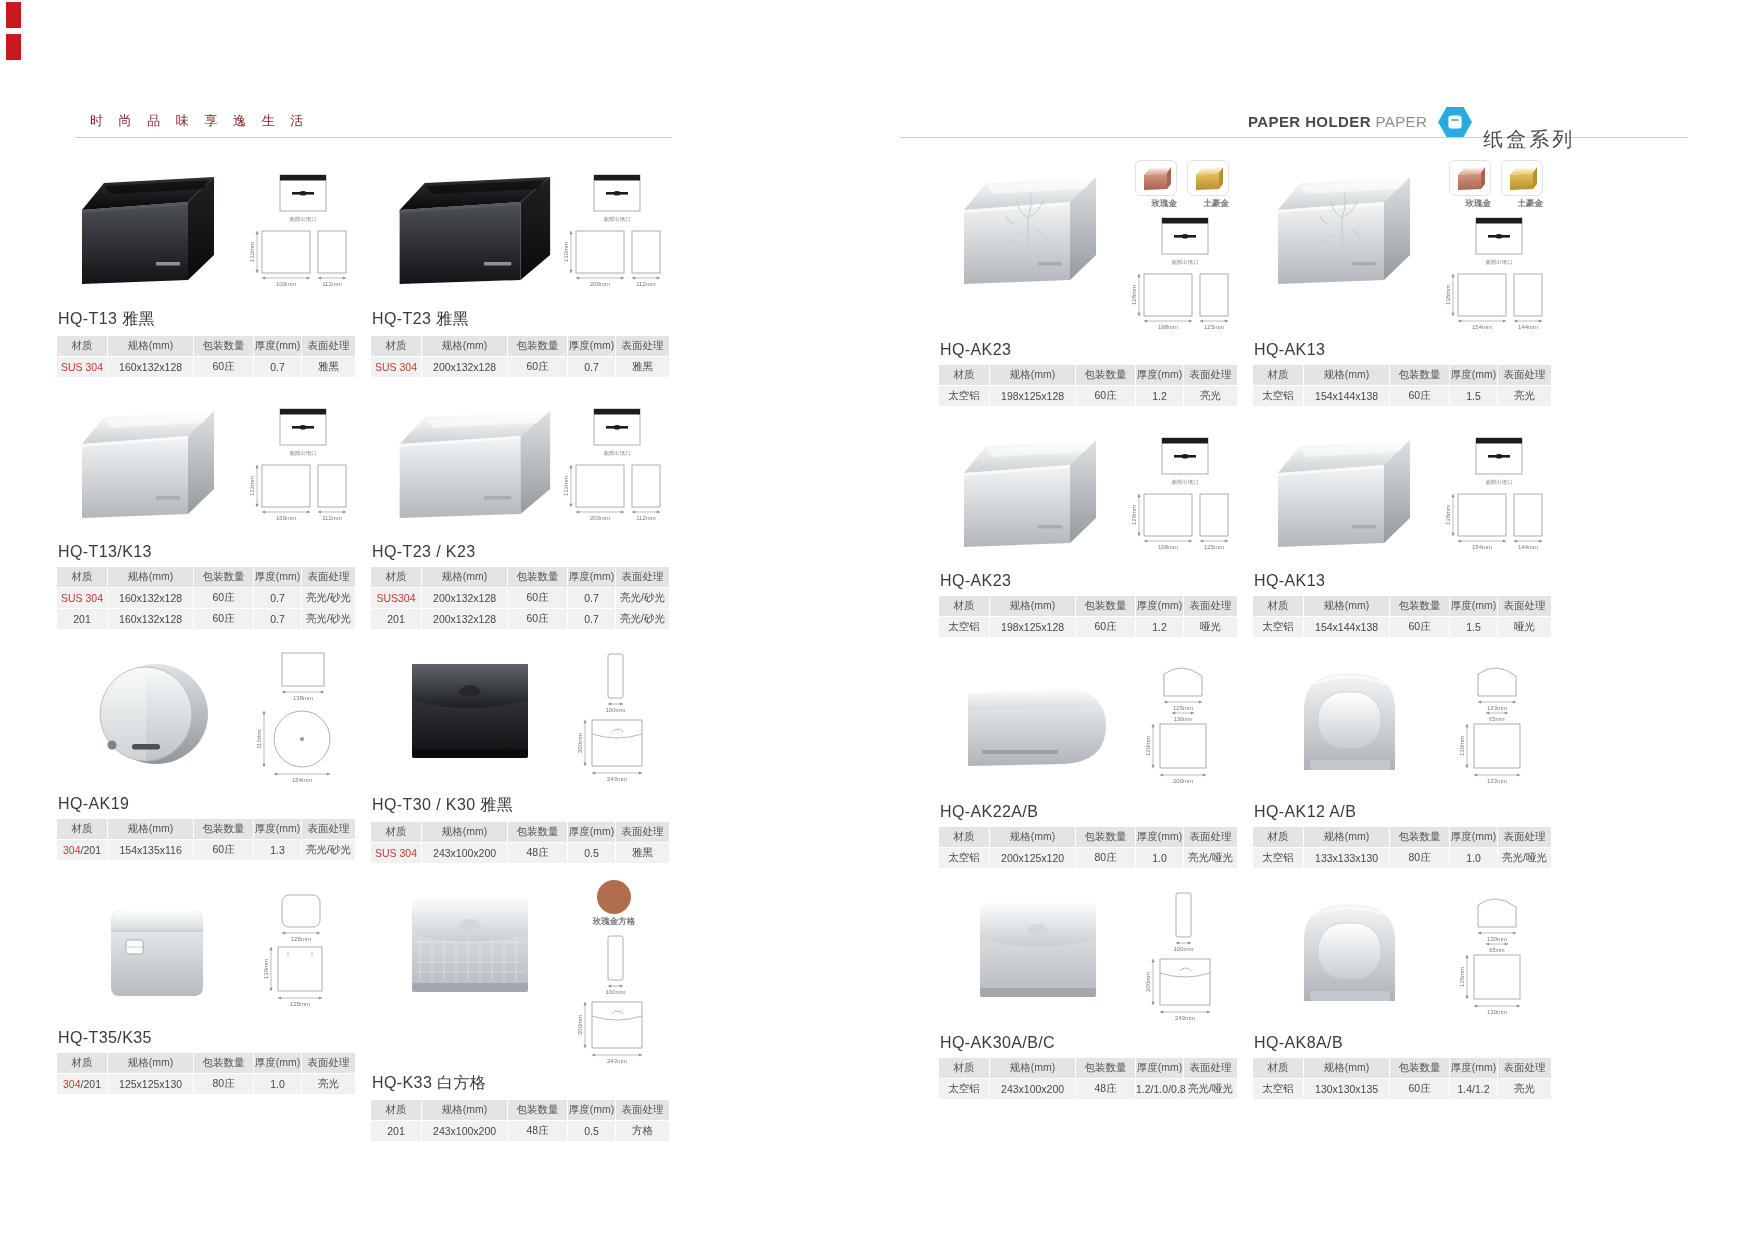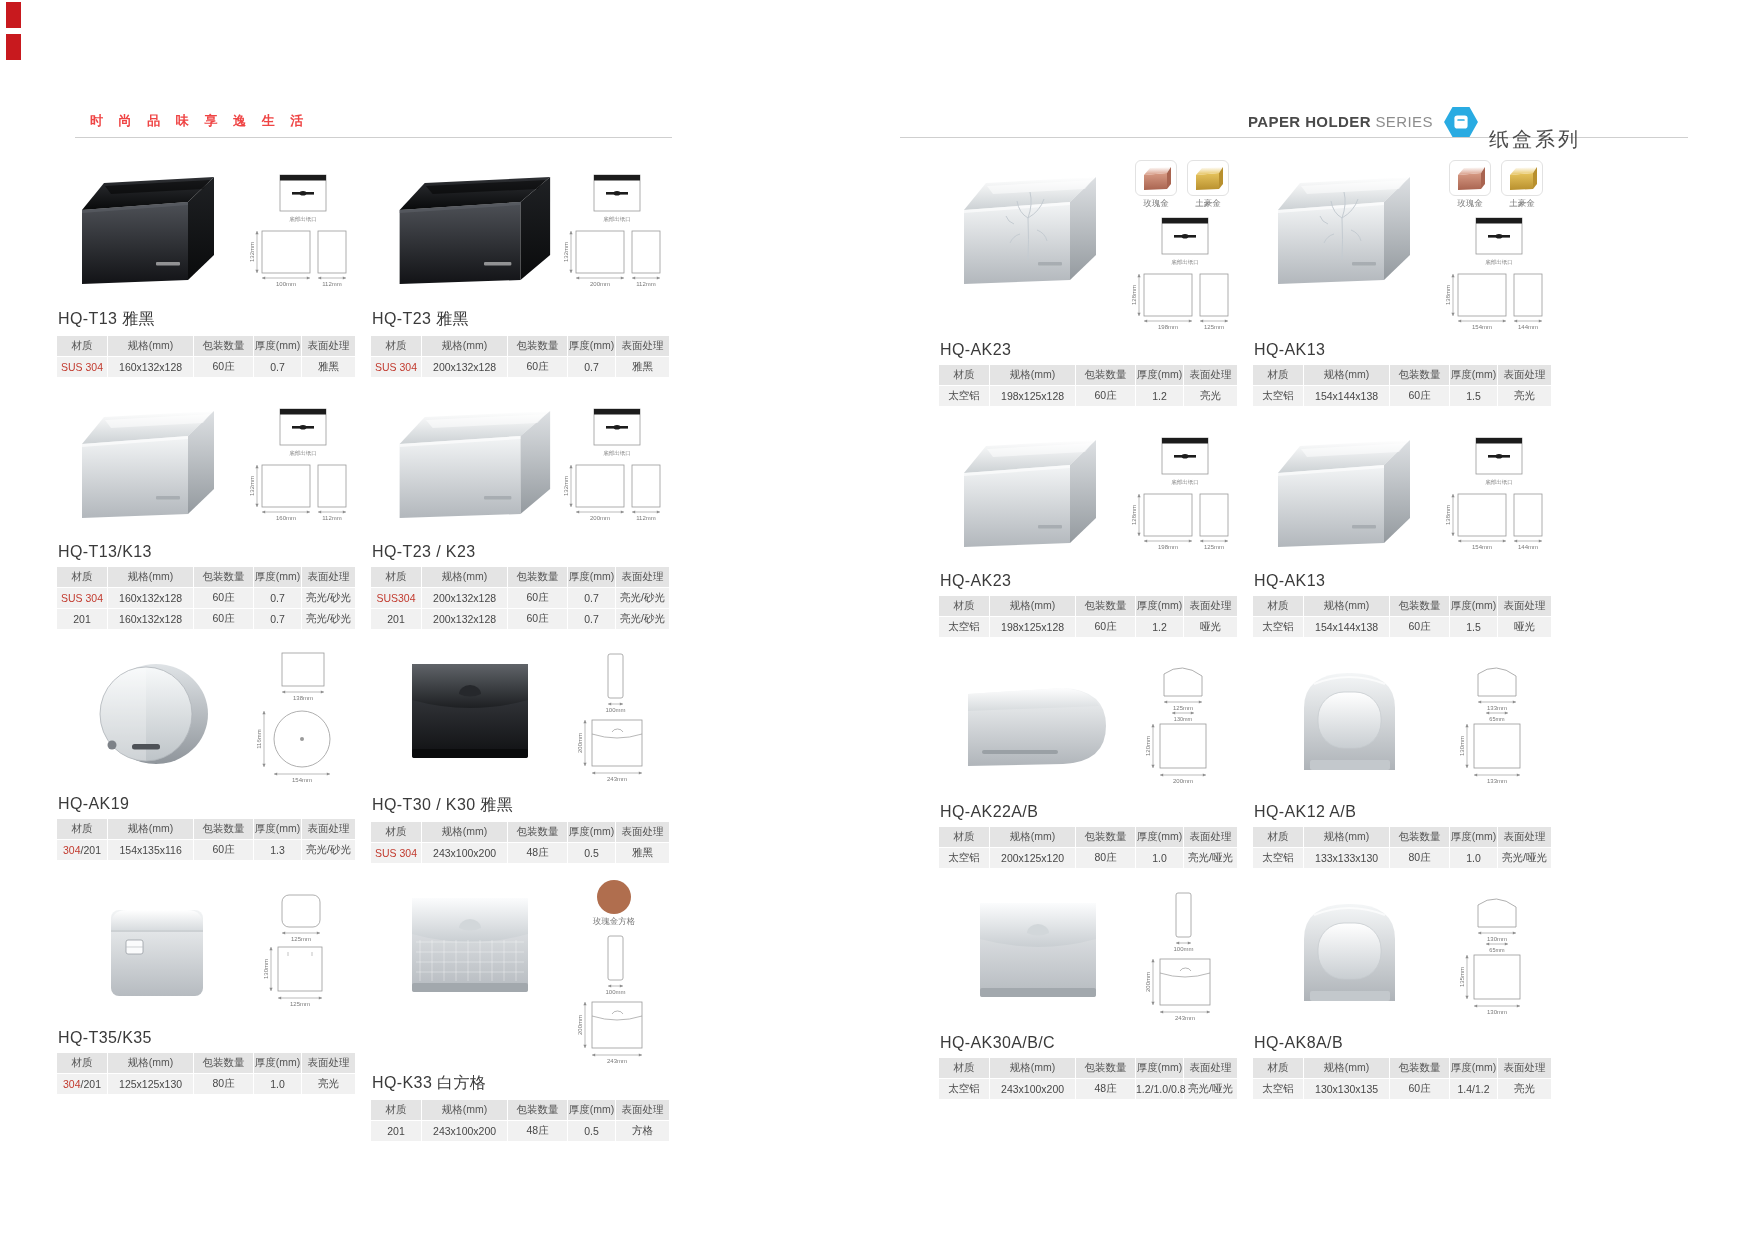--- a/index.html
+++ b/index.html
@@ -5,40 +5,40 @@
   * { margin:0; padding:0; box-sizing:border-box; }
   html,body { background:#ffffff; }
   body {
     width:1754px; height:1241px; position:relative; overflow:hidden;
     font-family:"Liberation Sans", sans-serif;
   }
   .corner-mark { position:absolute; width:15px; }
   .corner-mark.m1 { left:6px; top:2px; height:26px; }
   .corner-mark.m2 { left:6px; top:34px; height:26px; }
 
-  .tagline { position:absolute; left:90px; top:112px; font-size:13px; color:#ef4444; letter-spacing:6px;font-weight:bold; }
+  .tagline { position:absolute; left:90px; top:112px; font-size:13px; color:#7f1d1d; letter-spacing:6px; }
   .rule { position:absolute; top:137px; height:1px; background:#cfcfcf; }
   .rule.left  { left:75px;  width:597px; }
   .rule.right { left:900px; width:788px; }
 
   .series { position:absolute; top:90px; left:1238px; display:flex; align-items:center; gap:10px; }
   .series .en { font-size:15px; color:#8d8d8d; letter-spacing:0.4px; white-space:nowrap; }
   .series .en b { color:#4a4a4a; font-weight:bold;margin-left:10px; }
   .series .cn { font-size:20px; color:#4c4c4c; letter-spacing:3px; white-space:nowrap;margin-top:36px; }
 
   .page { position:absolute; top:158px; display:grid; grid-template-columns:300px 300px; column-gap:14px; row-gap:14px; align-items:start; }
   .page.pleft  { left:56px; }
   .page.pright { left:938px; }
 
   .product { width:300px; }
   .visual { display:flex; min-height:148px; }
   .p-image { width:190px; flex:0 0 190px; }
   .p-side  { width:108px; display:flex; flex-direction:column; align-items:center; justify-content:center; padding-top:2px; }
   .p-swatches { display:flex; gap:10px; margin-bottom:4px; }
-  .swatch { text-align:center; }
+  .swatch { text-align:right;font-weight:bold; }
   .swatch.tile .tilebox { width:42px; height:36px; border:1px solid #e2e2e2; border-radius:6px; background:#fff; display:flex; align-items:center; justify-content:center; }
   .sw-circle { width:34px; height:34px; border-radius:50%; margin:0 auto; }
   .sw-label { font-size:8.5px; color:#777; margin-top:2px; white-space:nowrap; }
 
   .p-title { font-size:16px; color:#3a3a3a; margin:3px 0 5px 2px; letter-spacing:0.4px; }
   table.spec { border-collapse:separate; border-spacing:1px; width:100%; table-layout:fixed; }
   table.spec col.c1 { width:17%; } table.spec col.c2 { width:29%; }
   table.spec col.c3 { width:20%; } table.spec col.c4 { width:16%; } table.spec col.c5 { width:18%; }
   .spec th { background:#e4e4e4; color:#555; font-weight:normal; font-size:10.5px; padding:3px 0; text-align:center; }
   .spec td { background:#f1f1f1; color:#474747; font-size:10.5px; padding:3px 0; text-align:center; white-space:nowrap; }
@@ -48,21 +48,21 @@
 <body>
 
 <div class="corner-mark m1" style="background: rgb(200, 25, 30);"></div>
 <div class="corner-mark m2" style="background: rgb(200, 25, 30);"></div>
 
 <div class="tagline">时 尚 品 味   享 逸 生 活</div>
 <div class="rule left"></div>
 <div class="rule right"></div>
 
 <div class="series">
-  <div class="en"><b>PAPER HOLDER</b> <span>SERIES</span></div>
+  <div class="en"><b>PAPER HOLDER</b> <span>PAPER</span></div>
   <svg viewBox="0 0 38 34" width="36" height="32">
     <polygon class="hexpoly" points="10,1 28,1 37,17 28,33 10,33 1,17" fill="#29abe2"></polygon>
     <rect x="12" y="10" width="14" height="14" rx="3" fill="#ffffff"></rect>
     <rect class="hexslot" x="15" y="14" width="8" height="1.8" rx="0.9" fill="#29abe2"></rect>
   </svg>
   <div class="cn">纸盒系列</div>
 </div>
 
 <div class="page pleft">
     <div class="product">

